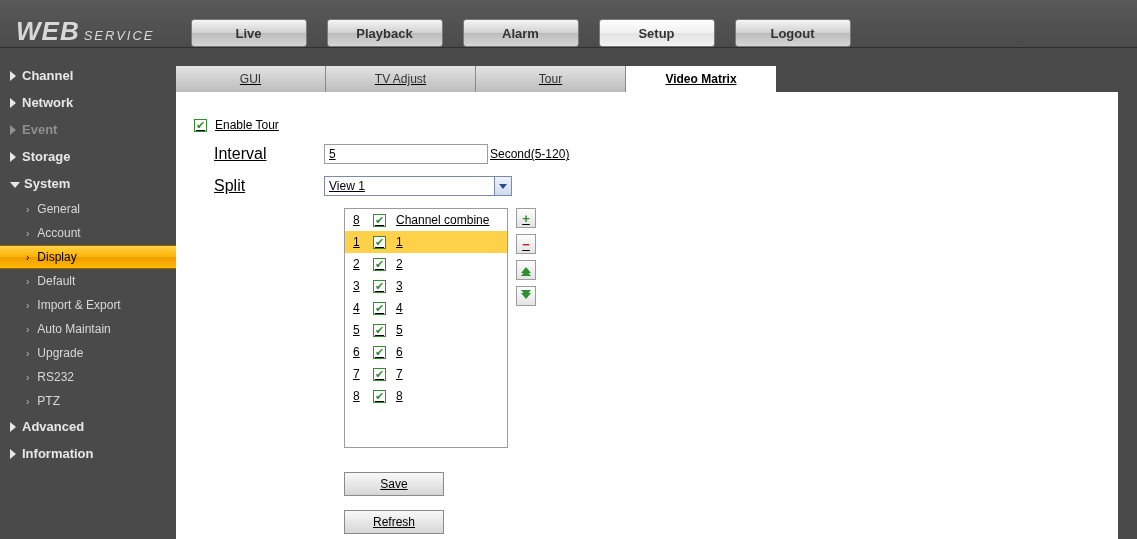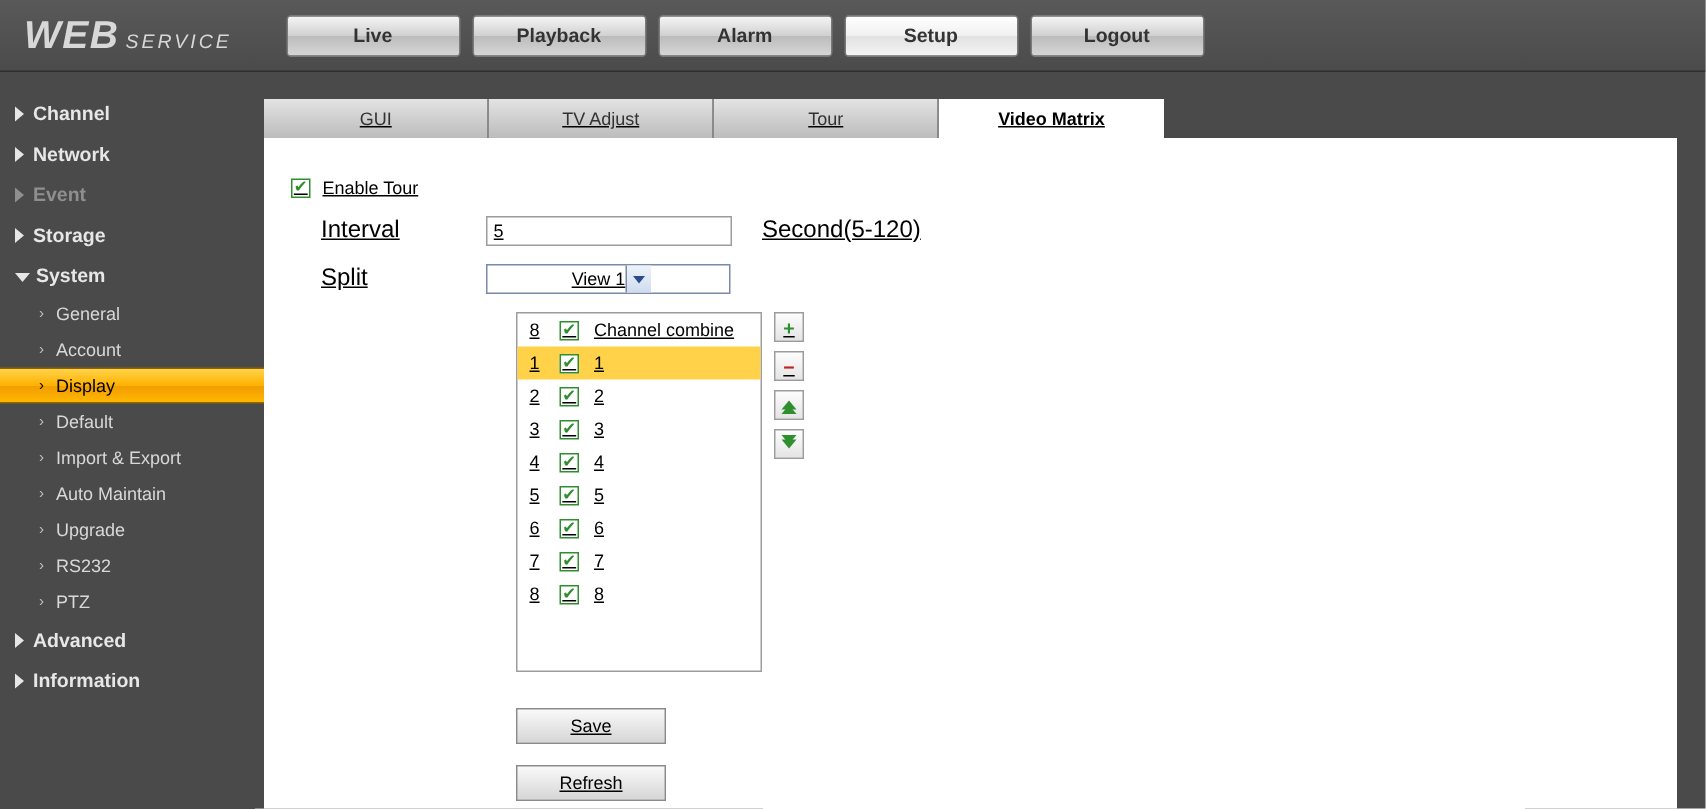--- a/index.html
+++ b/index.html
@@ -11,36 +11,36 @@
     width: 1137px;
     height: 539px;
     overflow: hidden;
   }
   
   .header {
     height: 48px;
     background: linear-gradient(to bottom, #595959 0%, #4b4b4b 100%);
     border-bottom: 1px solid #2e2e2e;
     display: flex;
-    align-items: center;
+    align-items: flex-end;
     padding-left: 16px;
   }
   .logo {
     color: #d8d8d8;
     font-size: 26px;
     font-weight: 700;
     font-style: italic;
     margin-right: 36px;
     display: flex;
     align-items: baseline;
     gap: 4px;
   }
   .logo .big { font-size: 26px; letter-spacing: 1px; }
   .logo .small { font-size: 13px; font-weight: 400; letter-spacing: 2px; }
-  .top-tabs { display: flex; gap: 8px; }
+  .top-tabs { display: flex; gap: 20px; }
   .top-tab {
     width: 116px;
     height: 28px;
     display: flex;
     align-items: center;
     justify-content: center;
     font-size: 13px;
     font-weight: 700;
     color: #333;
     background: linear-gradient(to bottom, #f5f5f5 0%, #d0d0d0 50%, #bcbcbc 51%, #d6d6d6 100%);
@@ -166,27 +166,27 @@
     line-height: 1;
   }
   .lbl { font-size: 12px; }
   .field-lbl { width: 130px; padding-left: 20px; font-size: 16px; }
   .text-input {
     width: 164px; height: 20px;
     border: 1px solid #9c9c9c;
     padding: 1px 4px;
     font-size: 12px;
   }
-  .hint { margin-left: 20px; font-size: 16px; }
+  .hint { margin-left: 2px; font-size: 12px; }
   .select-wrap {
-    width: 163px; height: 20px;
+    width: 188px; height: 20px;
     border: 1px solid #7a8aa8;
     display: flex;
     align-items: center;
-    justify-content: center;
+    justify-content: space-between;
     padding-left: 4px;
     font-size: 12px;
     background: #fff;
     cursor: pointer;
   }
   .select-btn {
     width: 17px; height: 18px;
     background: linear-gradient(to bottom, #eef3fb, #cfdcef);
     border-left: 1px solid #7a8aa8;
     display: flex; align-items: center; justify-content: center;

